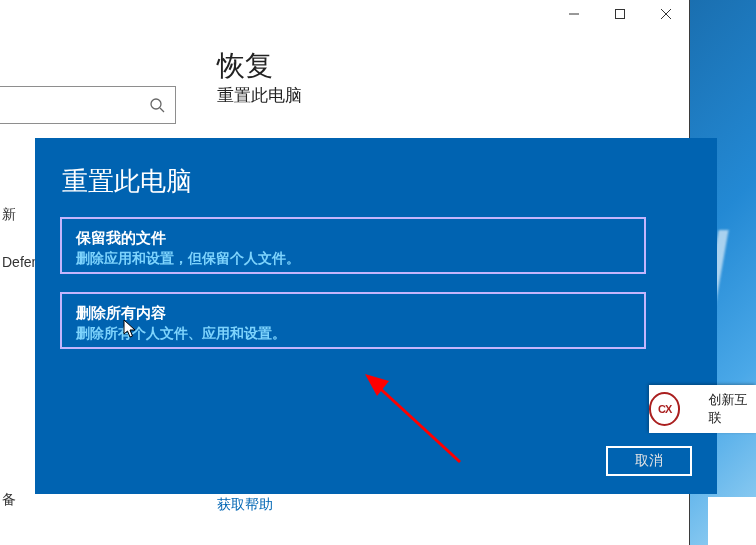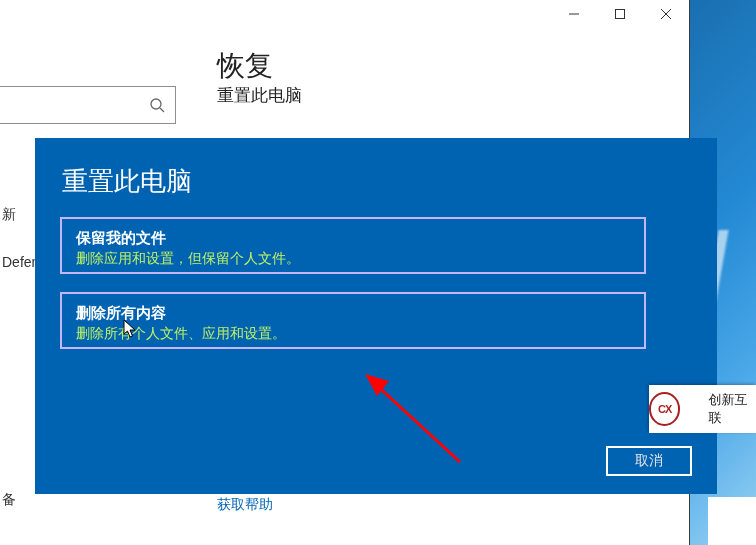--- a/index.html
+++ b/index.html
@@ -35,21 +35,21 @@
 .wm-text { font-size: 13px; color:#222; font-weight:500;margin-left:18px; }
 
 
 .overlay { position: absolute; left: 36px; top: 139px; width: 680px; height: 354px; background: #0063b1; color: #fff; box-shadow: 0 0 0 1px #0063b1; }
 .overlay-title { position: absolute; left: 26px; top: 25px; font-size: 26px; font-weight: 400; color: #fff; }
 
 .option { position: absolute; left: 24px; width: 586px; border: 2px solid #c4b5fd; padding: 10px 14px 4px 14px; }
 .opt1 { top: 78px; }
 .opt2 { top: 153px; }
 .option .opt-title { font-size: 15px; font-weight: 700; color: #fff; }
-.option .opt-desc { font-size: 14px; font-weight: 400; color: #bef264; margin-top: 2px; }
+.option .opt-desc { font-size: 14px; font-weight: 700; color: #7dd3fc; margin-top: 2px; }
 
 .cancel-btn { position: absolute; right: 24px; bottom: 17px; width: 86px; height: 30px; border: 2px solid #ffffff; background: #0063b1; color: #e5e5e5; display:flex; align-items:center; justify-content:center; font-size: 14px; }
 
 
 .arrow-annot { position: absolute; left: 127px; top: 319px; width: 340px; height: 150px; pointer-events: none; }
 
 
 .cursor { position: absolute; left: 123px; top: 319px; width: 14px; height: 20px; pointer-events: none; }
 </style>
 </head>

